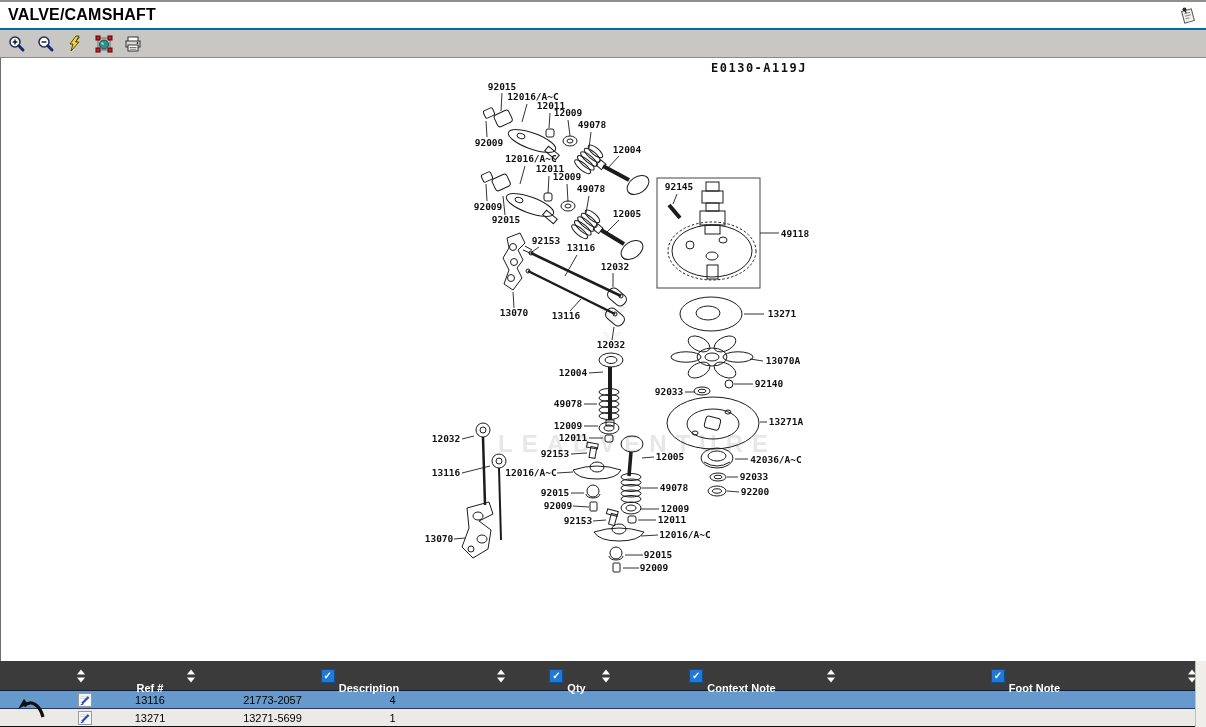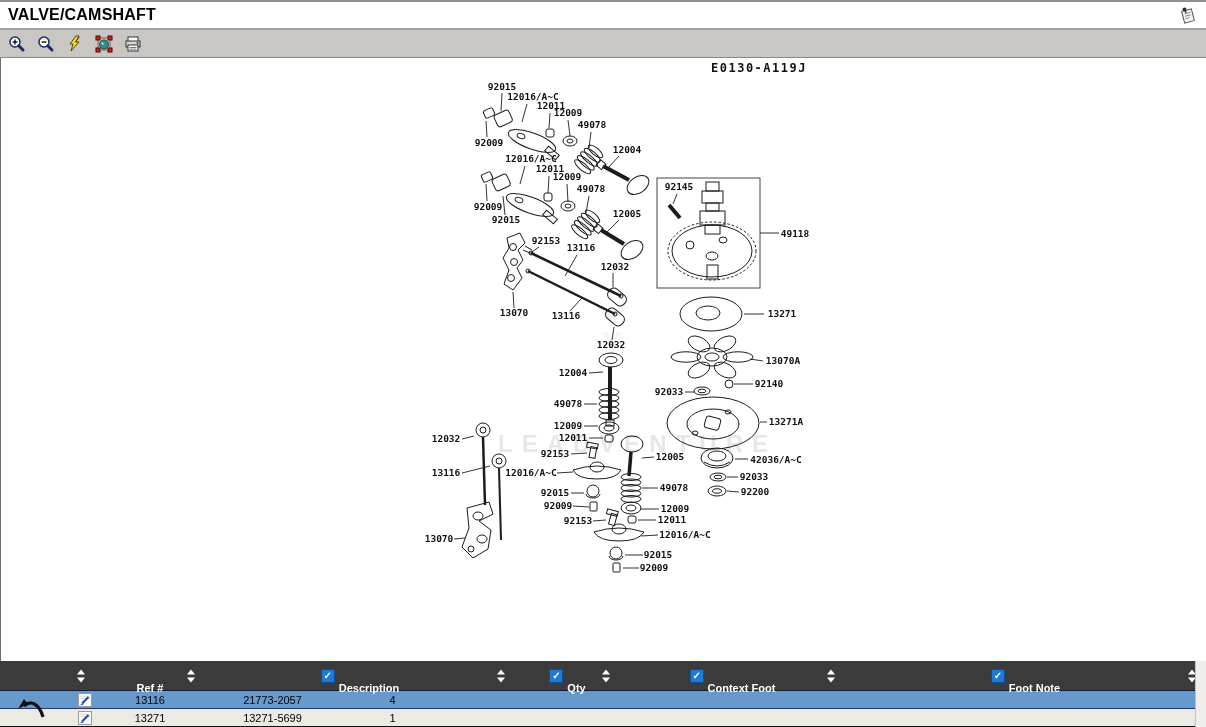--- a/index.html
+++ b/index.html
@@ -1,21 +1,21 @@
 <!DOCTYPE html>
 <html><head>
 <meta charset="utf-8">
 <style>
   html,body{margin:0;padding:0;background:#fff;}
   .screen{width:1206px;height:727px;position:relative;display:flex;flex-direction:column;
     font-family:"Liberation Sans",sans-serif;background:#fff;overflow:hidden;}
 
   
   .titlebar{height:26px;flex:0 0 auto;background:#fff;border-top:2px solid #8f8f8f;
-    border-bottom:2px solid #a3a3a3;display:flex;align-items:center;justify-content:space-between;
+    border-bottom:2px solid #0369a1;display:flex;align-items:center;justify-content:space-between;
     padding:0 8px;}
   .title{font-size:16px;font-weight:bold;color:#000;letter-spacing:.2px;}
 
   
   .toolbar{height:27px;flex:0 0 auto;background:#c8c7c3;border-bottom:1px solid #8a8a8a;
     display:flex;align-items:center;gap:9px;padding:0 7px;}
   .tbtn{width:20px;height:20px;display:flex;align-items:center;justify-content:center;cursor:pointer;}
 
   
   .diagram{position:relative;flex:1 1 auto;background:#fff;border-left:1px solid #6e6e6e;overflow:hidden;}
@@ -436,21 +436,21 @@
         <span class="lbl">Qty</span>
         <span class="sort">
             <i class="tu"></i>
             <i class="tdn"></i>
           </span>
       </div>
       <div class="th c5">
         <span class="cb">
             <span>✓</span>
           </span>
-        <span class="lbl">Context Foot</span>
+        <span class="lbl">Context Note</span>
         <span class="sort">
             <i class="tu"></i>
             <i class="tdn"></i>
           </span>
       </div>
       <div class="th c6">
         <span class="cb">
             <span>✓</span>
           </span>
         <span class="lbl">Foot Note</span>

